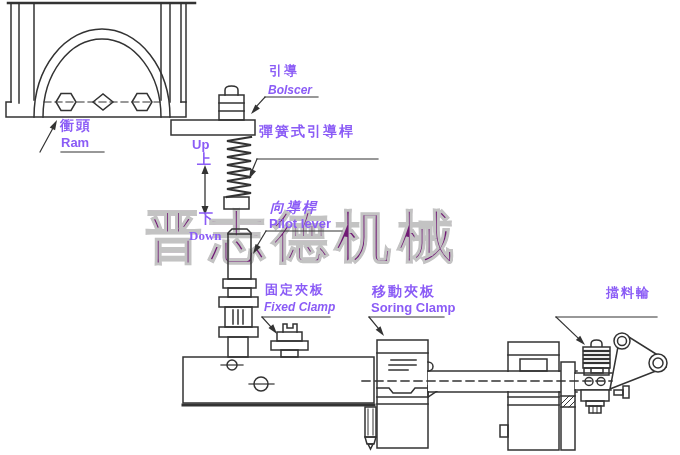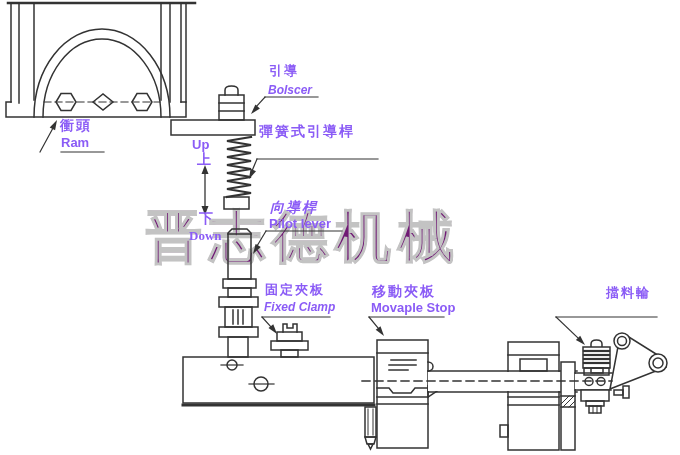--- a/index.html
+++ b/index.html
@@ -189,17 +189,17 @@
   <div class="lbl zh-lg" style="left:199px;top:211px;">下</div>
   <div class="lbl en-lg" style="left:189px;top:229px;font-family:Liberation Serif, serif;">Down</div>
 
   <div class="lbl zh-lg" style="left:270px;top:200px;font-style:italic;">向導桿</div>
   <div class="lbl en-lg" style="left:269px;top:217px;">Pilot lever</div>
 
   <div class="lbl zh-md" style="left:265px;top:283px;">固定夾板</div>
   <div class="lbl en-md" style="left:264px;top:301px;">Fixed Clamp</div>
 
   <div class="lbl zh-lg" style="left:372px;top:284px;">移動夾板</div>
-  <div class="lbl en-lg" style="left:371px;top:301px;">Movaple Stop</div>
+  <div class="lbl en-lg" style="left:371px;top:301px;">Soring Clamp</div>
 
   <div class="lbl zh-md" style="left:560px;top:286px;margin-left:46px;">擋料輪</div>
 
 </div>
 
 </body></html>

